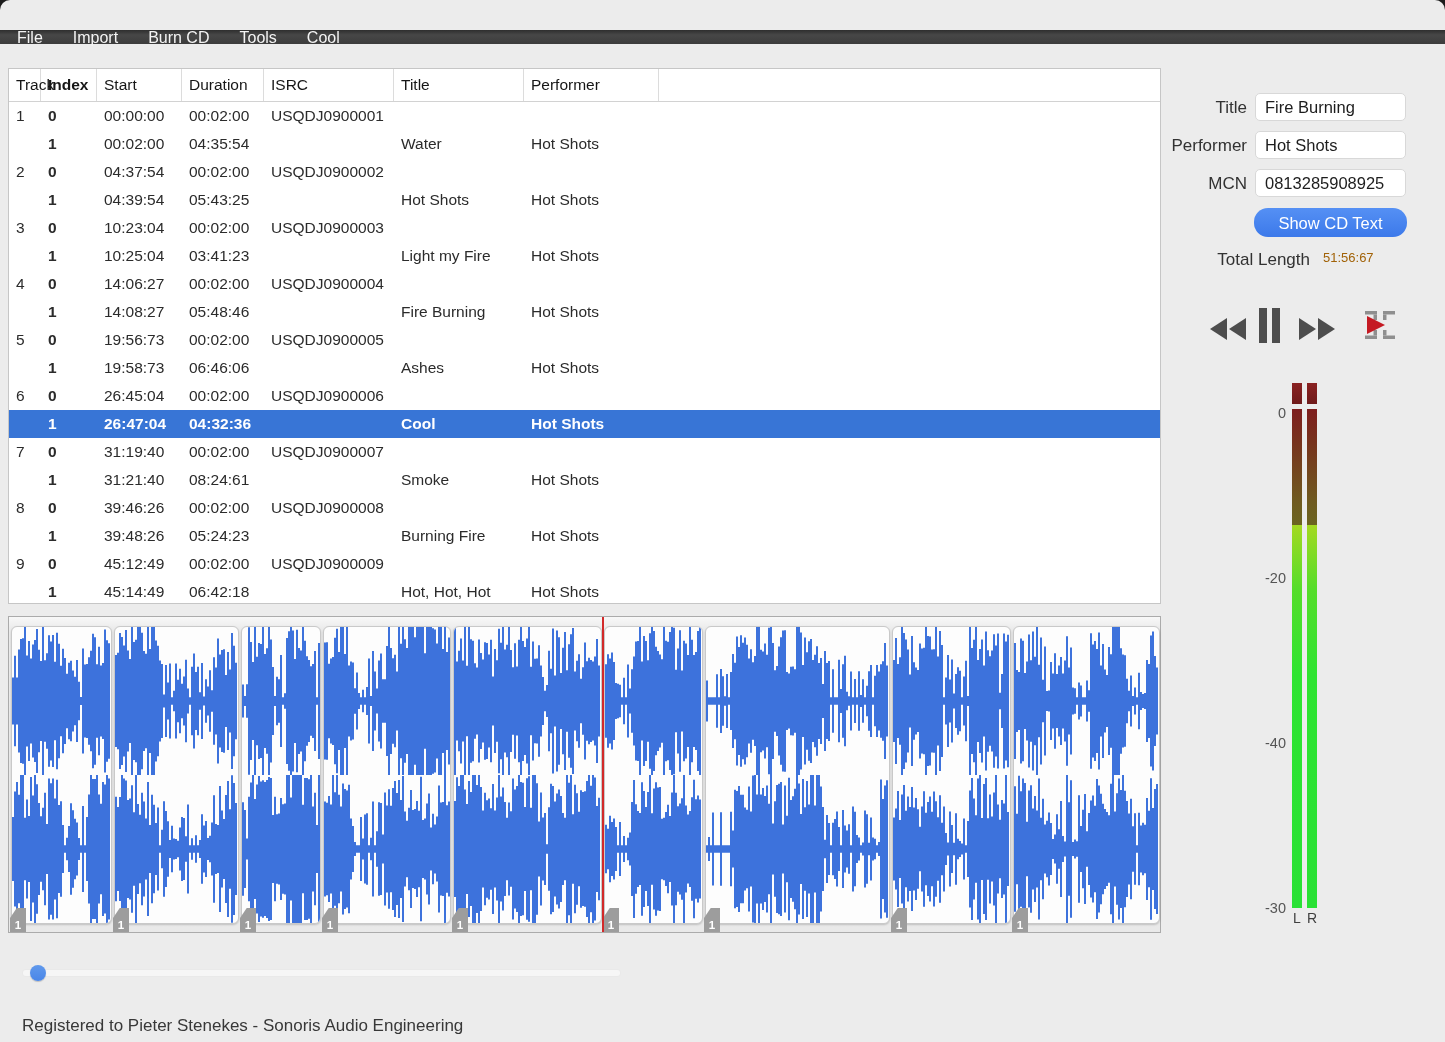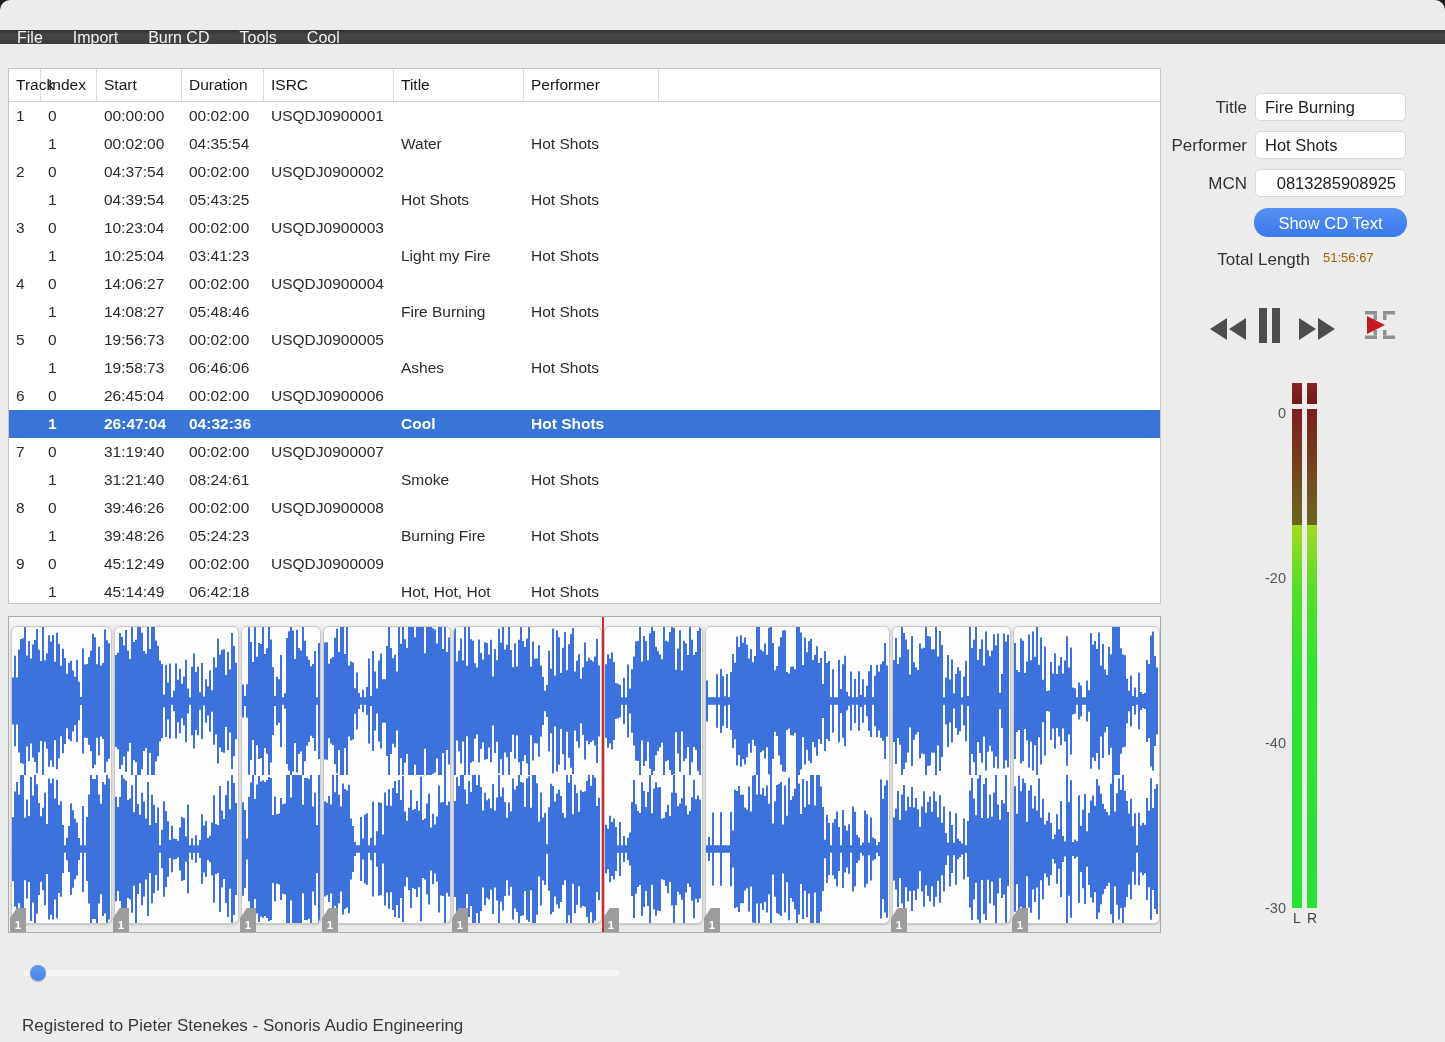--- a/index.html
+++ b/index.html
@@ -24,30 +24,30 @@
   
   .table{position:absolute;left:8px;top:68px;width:1153px;height:536px;background:#fff;
     border:1px solid #c6c6c6;box-sizing:border-box;}
   .thead{display:flex;height:32px;border-bottom:1px solid #d2d2d2;}
   .hcell{box-sizing:border-box;border-right:1px solid #dcdcdc;line-height:31px;
     padding-left:7px;font-size:15.5px;color:#161616;}
   .hcell.c-fill{border-right:none;}
   .trow{display:flex;height:28px;font-size:15.5px;color:#2b2b2b;}
   .trow.sel{background:var(--selection);color:#fff;font-weight:600;}
   .bcell{box-sizing:border-box;line-height:28px;padding-left:7px;white-space:nowrap;overflow:hidden;}
-  .c-track{width:32px;}.c-index{width:56px;}.c-start{width:85px;}.c-dur{width:82px;}
+  .c-track{width:32px;}.c-index{width:56px;font-weight:bold;}.c-start{width:85px;}.c-dur{width:82px;}
   .c-isrc{width:130px;}.c-title{width:130px;}.c-perf{width:135px;}.c-fill{flex:1;}
 
   
   .lbl{position:absolute;width:120px;text-align:right;font-size:17px;color:#323232;height:22px;line-height:22px;}
   #lbl-title{left:1127px;top:97px;} #lbl-performer{left:1127px;top:135px;} #lbl-mcn{left:1127px;top:173px;}
   .field{position:absolute;left:1255px;width:151px;height:28px;background:#fff;border:1px solid #d8d8d8;
     border-radius:5px;font-size:16.5px;color:#1d1d1d;padding:0 9px;box-sizing:border-box;
     font-family:inherit;outline:none;}
-  #field-title{top:93px;} #field-performer{top:131px;} #field-mcn{top:169px;text-align:right;}
+  #field-title{top:93px;} #field-performer{top:131px;} #field-mcn{top:169px;}
   .cdbutton{position:absolute;left:1254px;top:208px;width:153px;height:29px;border-radius:14px;border:none;
     background:linear-gradient(var(--button-top),var(--button-bottom));color:#fff;font-size:16.5px;
     line-height:29px;text-align:center;font-family:inherit;}
   .total-label{position:absolute;left:1160px;top:250px;width:150px;text-align:right;font-size:17px;color:#323232;}
   .total-value{position:absolute;left:1323px;top:250px;font-size:13px;color:#a16207;}
 
   
   .tbtn{position:absolute;background:none;border:none;padding:0;line-height:0;}
   #btn-rew{left:1208px;top:316px;} #btn-pause{left:1257px;top:307px;}
   #btn-ffwd{left:1297px;top:316px;} #btn-range{left:1358px;top:305px;}

